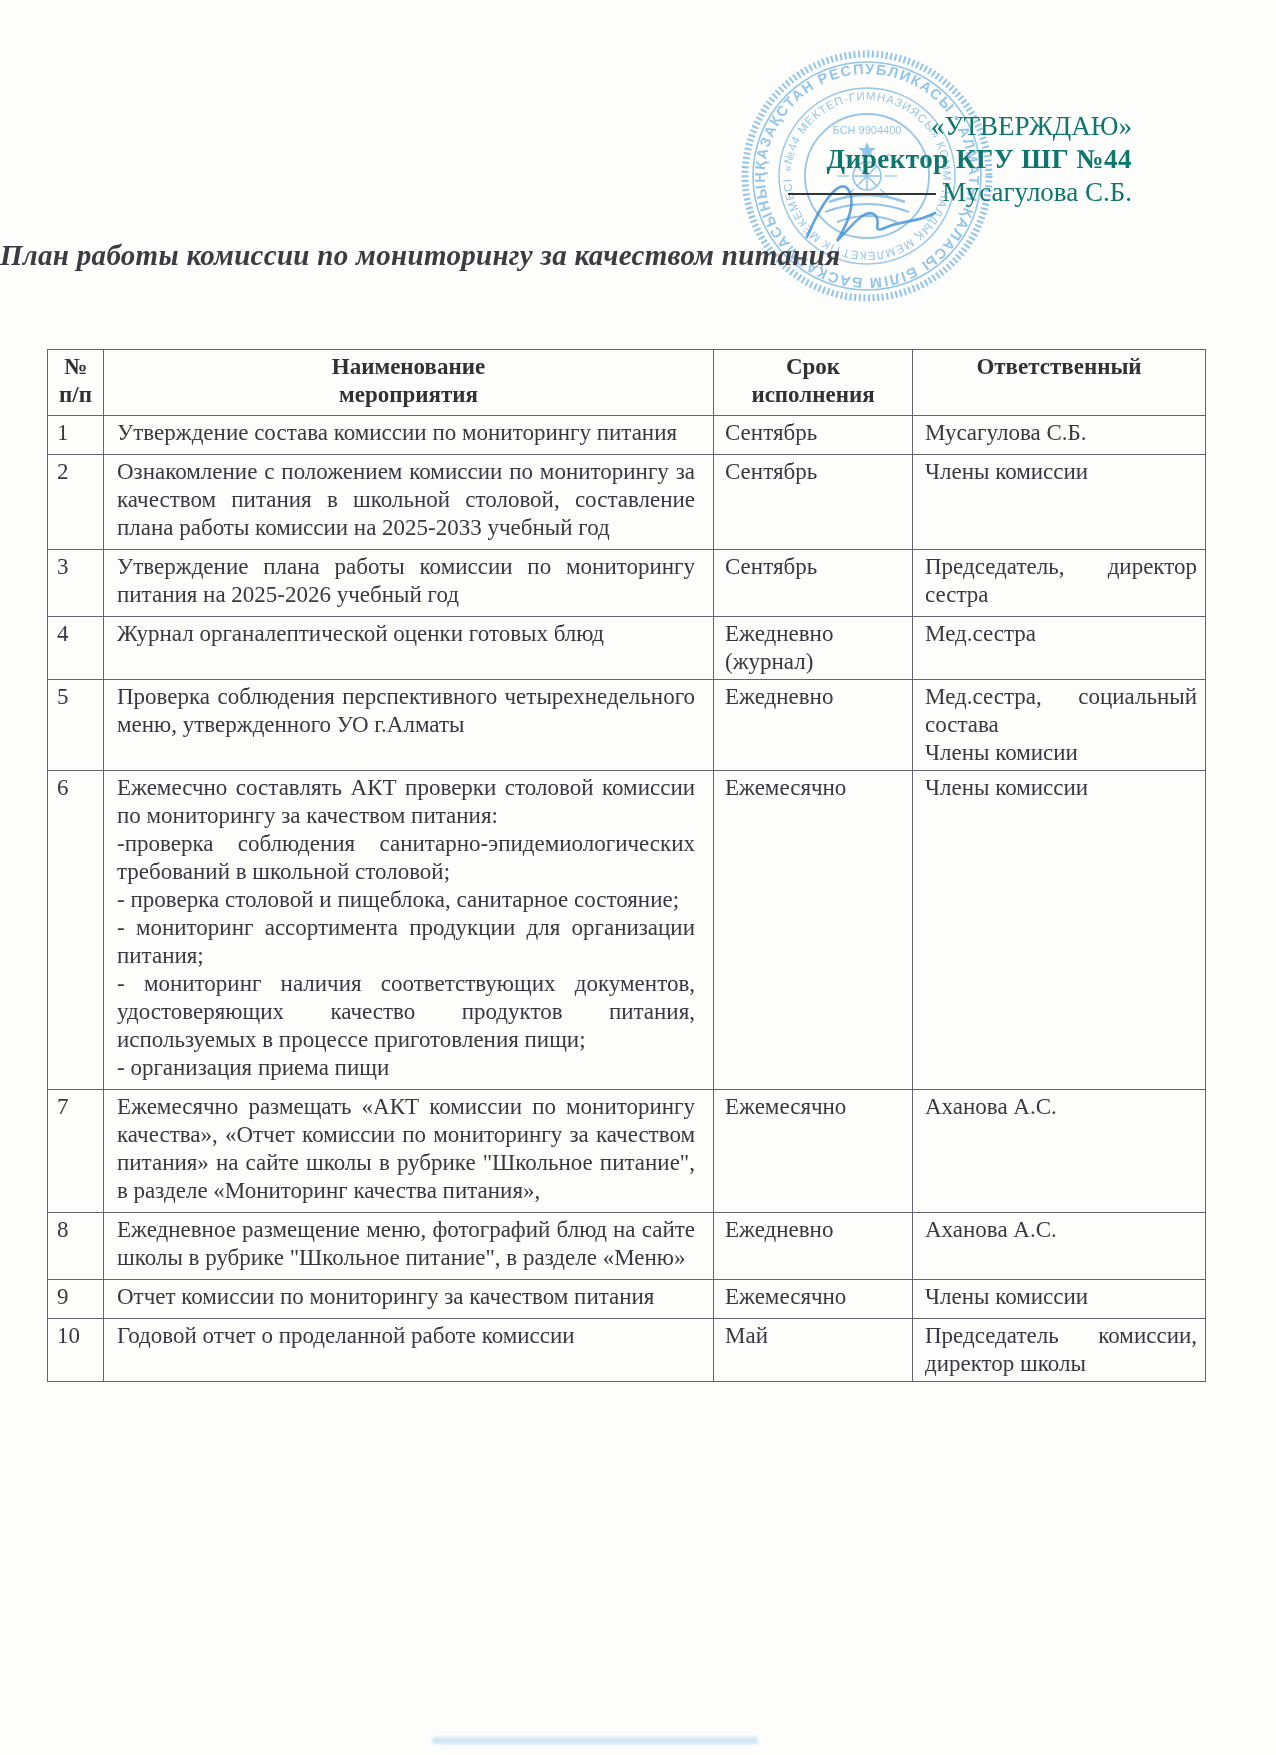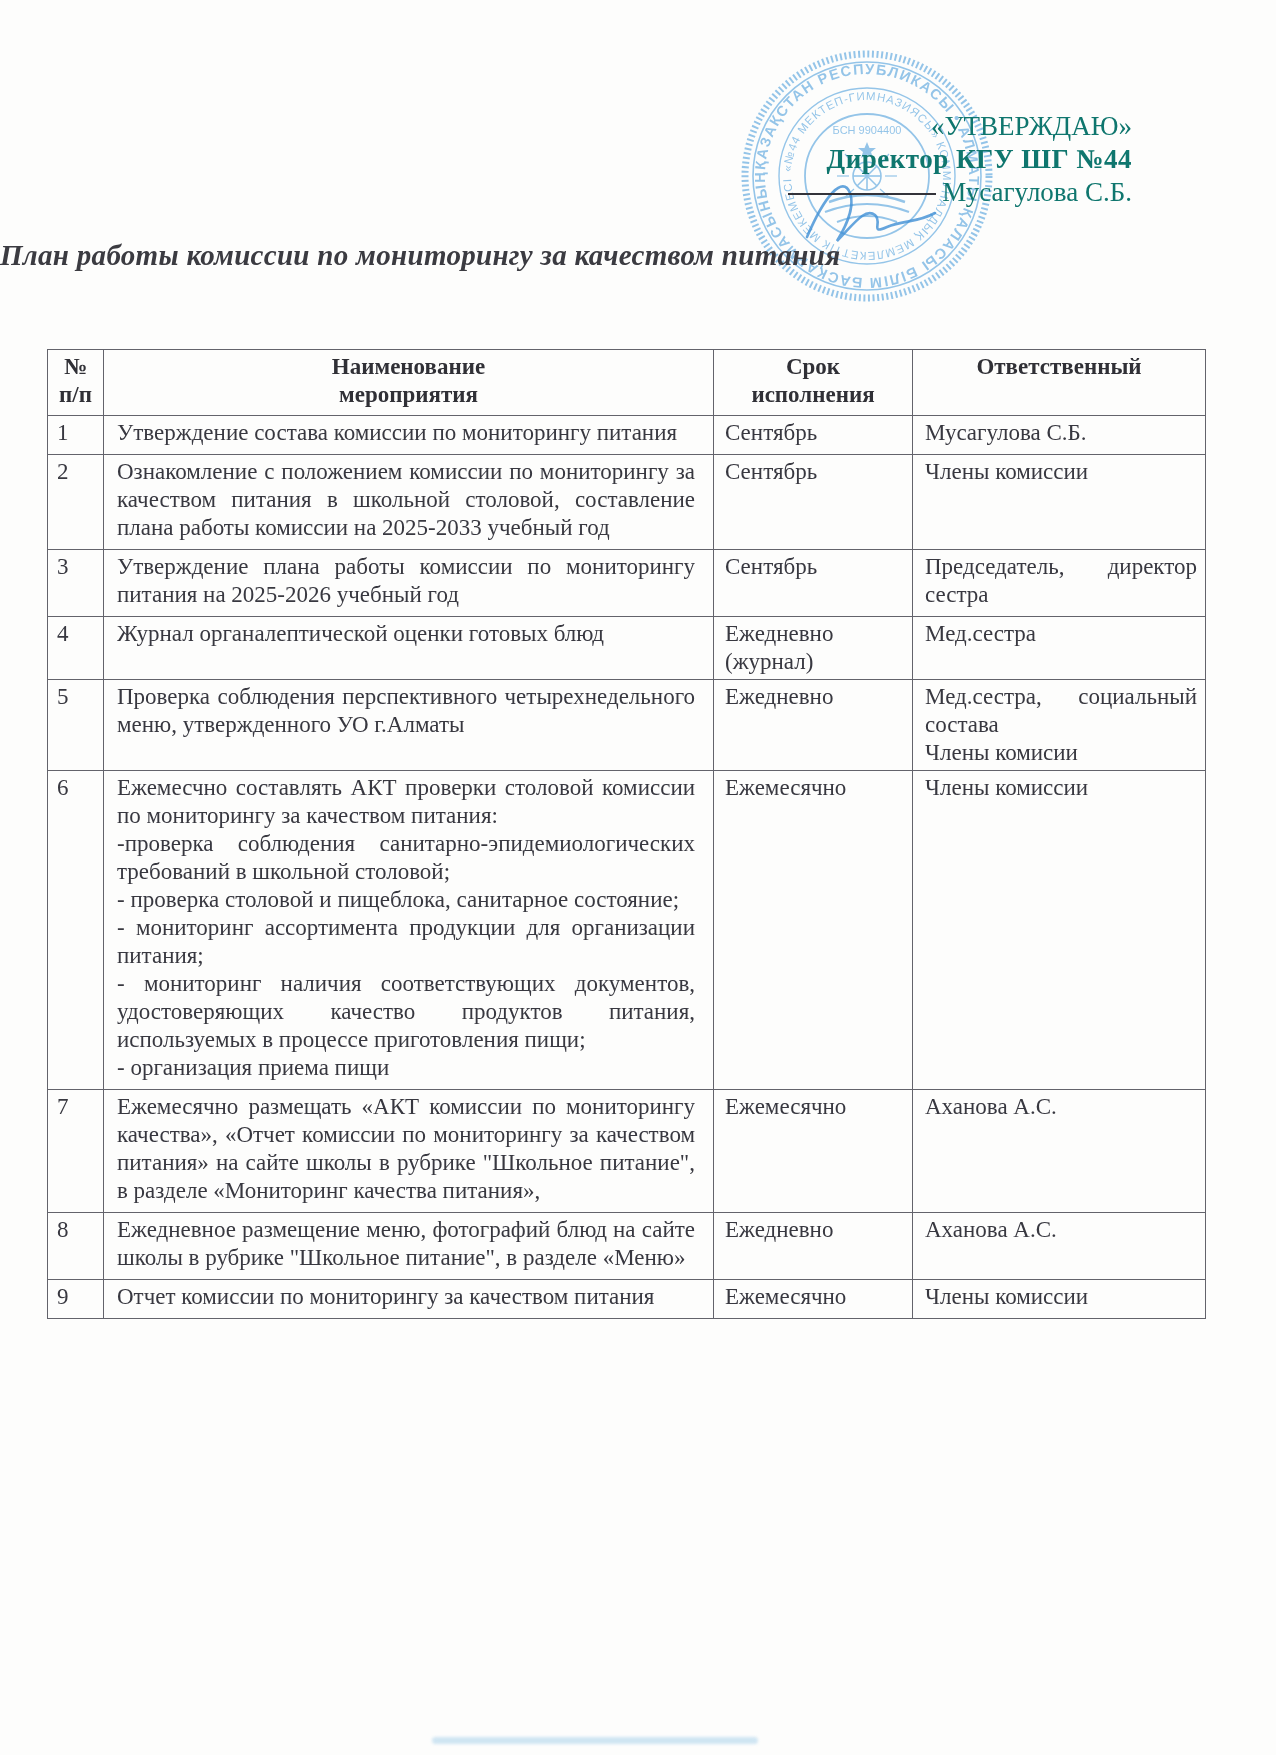--- a/index.html
+++ b/index.html
@@ -197,18 +197,24 @@
       <td class="c-resp">Аханова А.С.</td>
     </tr>
 
     <tr>
       <td class="c-num">9</td>
       <td class="c-name">Отчет комиссии по мониторингу за качеством питания</td>
       <td class="c-term">Ежемесячно</td>
       <td class="c-resp">Члены комиссии</td>
     </tr>
 
+    <tr>
+      <td class="c-num">10</td>
+      <td class="c-name">Годовой отчет о проделанной работе комиссии</td>
+      <td class="c-term">Май</td>
+      <td class="c-resp">Председатель комиссии, директор школы</td>
+    </tr>
   </tbody>
   </table>
 
   <div class="smear"></div>
 
 </div>
 
 </body></html>

